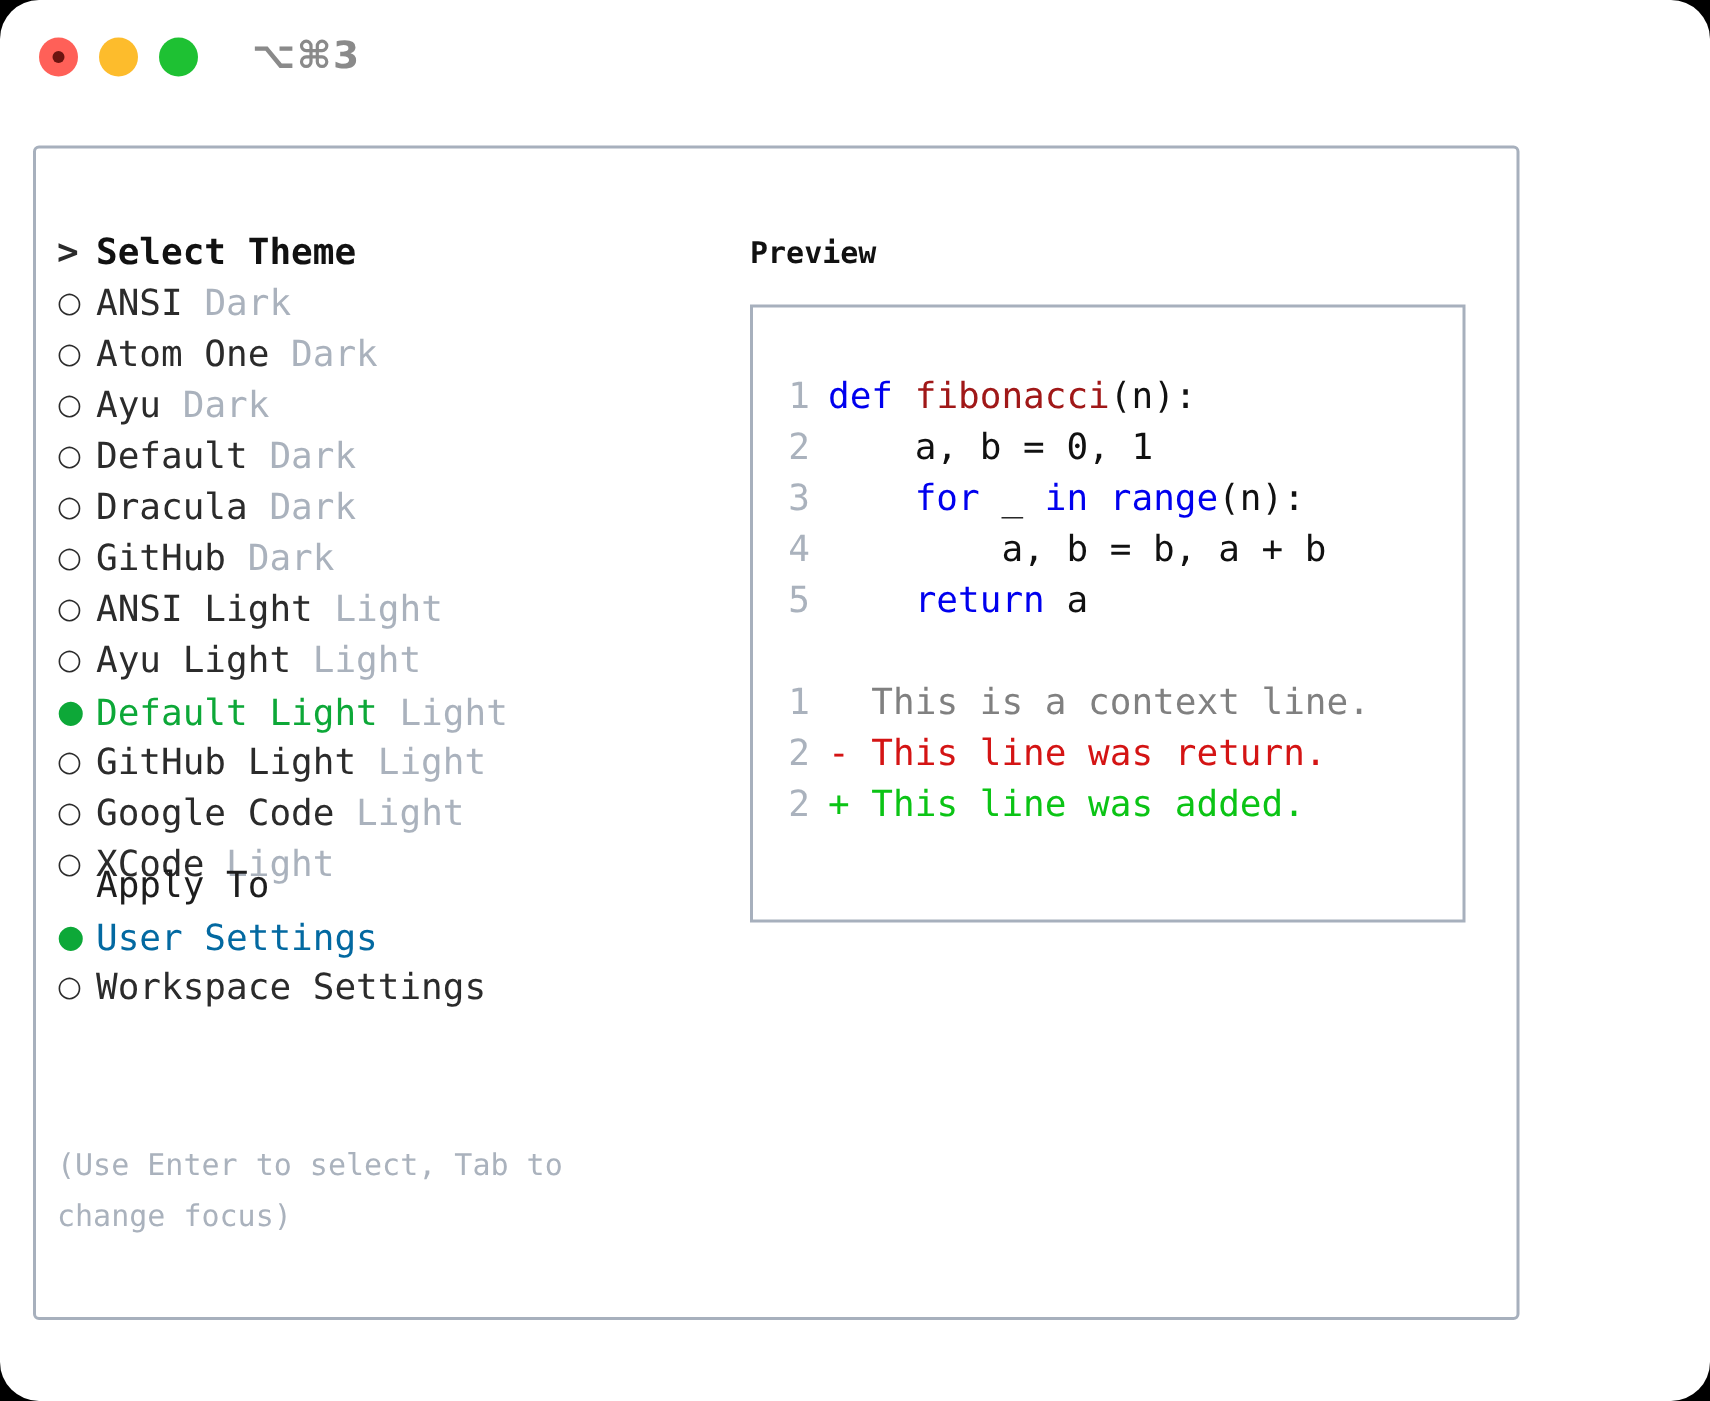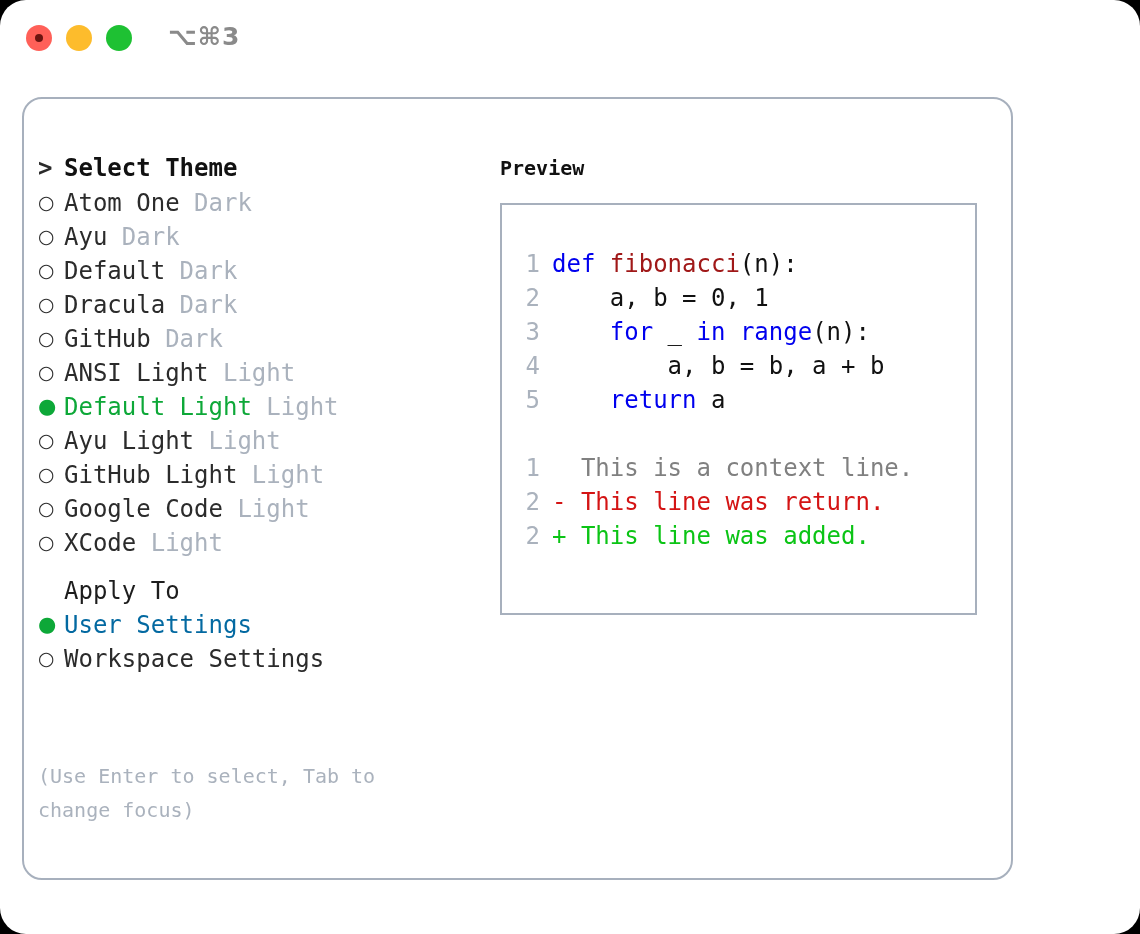--- a/index.html
+++ b/index.html
@@ -73,21 +73,21 @@
 
   
   #main-panel {
     position: absolute;
     left: 22px;
     top: 97px;
     width: 991px;
     height: 783px;
     box-sizing: border-box;
     border: 2px solid #a7b0bd;
-    border-radius: 20px;
+    border-radius: 4px;
     background: #ffffff;
   }
 
   #panel-columns {
     position: absolute;
     left: 0; top: 0;
     width: 100%; height: 100%;
   }
 
   
@@ -218,28 +218,29 @@
   </div>
 
   <div id="main-panel">
     <div id="panel-columns">
 
       <div id="theme-column">
         <div class="row" id="section-header-theme">
           <span class="bullet">&gt;</span><span>Select Theme</span>
         </div>
         <div id="theme-rows">
+            <div class="row theme-row"><span class="bullet">○</span><span class="theme-name">ANSI</span><span> </span><span class="theme-kind">Dark</span></div>
             <div class="row theme-row"><span class="bullet">○</span><span class="theme-name">Atom One</span><span> </span><span class="theme-kind">Dark</span></div>
             <div class="row theme-row"><span class="bullet">○</span><span class="theme-name">Ayu</span><span> </span><span class="theme-kind">Dark</span></div>
             <div class="row theme-row"><span class="bullet">○</span><span class="theme-name">Default</span><span> </span><span class="theme-kind">Dark</span></div>
             <div class="row theme-row"><span class="bullet">○</span><span class="theme-name">Dracula</span><span> </span><span class="theme-kind">Dark</span></div>
             <div class="row theme-row"><span class="bullet">○</span><span class="theme-name">GitHub</span><span> </span><span class="theme-kind">Dark</span></div>
             <div class="row theme-row"><span class="bullet">○</span><span class="theme-name">ANSI Light</span><span> </span><span class="theme-kind">Light</span></div>
+            <div class="row theme-row"><span class="bullet">○</span><span class="theme-name">Ayu Light</span><span> </span><span class="theme-kind">Light</span></div>
             <div class="row theme-row selected"><span class="bullet filled">●</span><span class="theme-name">Default Light</span><span> </span><span class="theme-kind">Light</span></div>
-            <div class="row theme-row"><span class="bullet">○</span><span class="theme-name">Ayu Light</span><span> </span><span class="theme-kind">Light</span></div>
             <div class="row theme-row"><span class="bullet">○</span><span class="theme-name">GitHub Light</span><span> </span><span class="theme-kind">Light</span></div>
             <div class="row theme-row"><span class="bullet">○</span><span class="theme-name">Google Code</span><span> </span><span class="theme-kind">Light</span></div>
             <div class="row theme-row"><span class="bullet">○</span><span class="theme-name">XCode</span><span> </span><span class="theme-kind">Light</span></div>
           </div>
       </div>
 
       <div id="apply-section">
         <div class="row" id="apply-header">
           <span class="bullet">&nbsp;</span><span>Apply To</span>
         </div>

